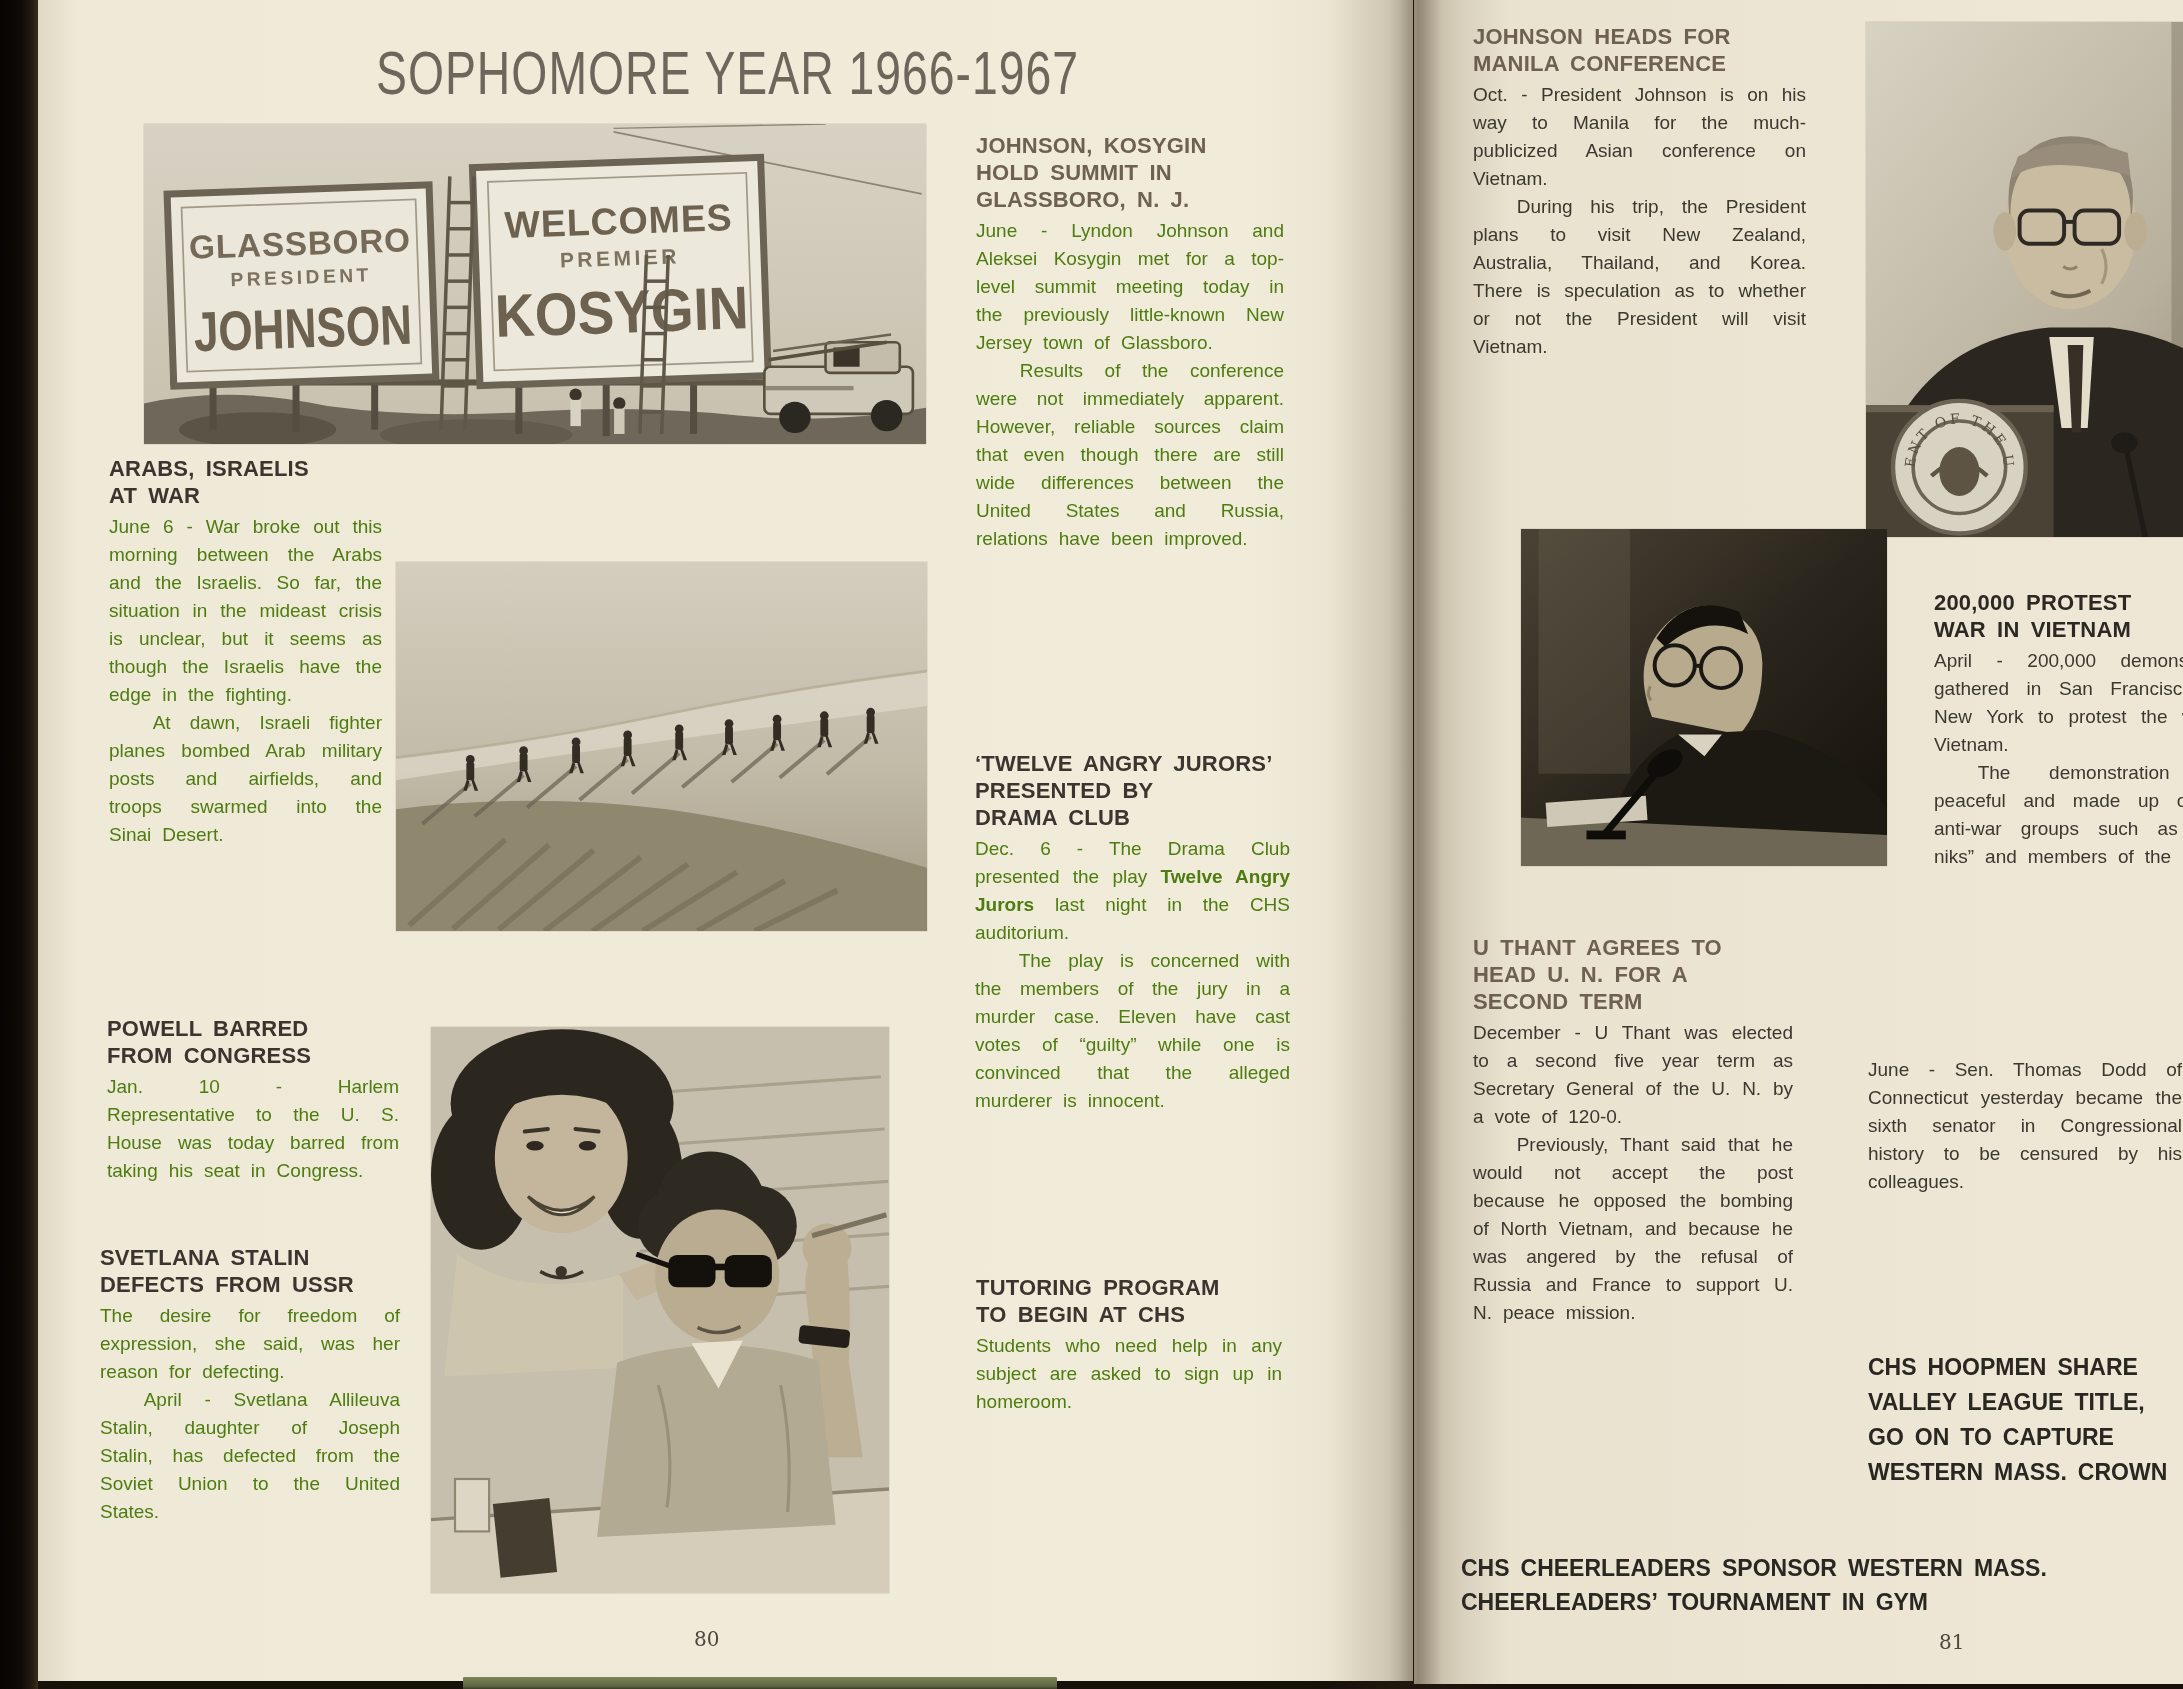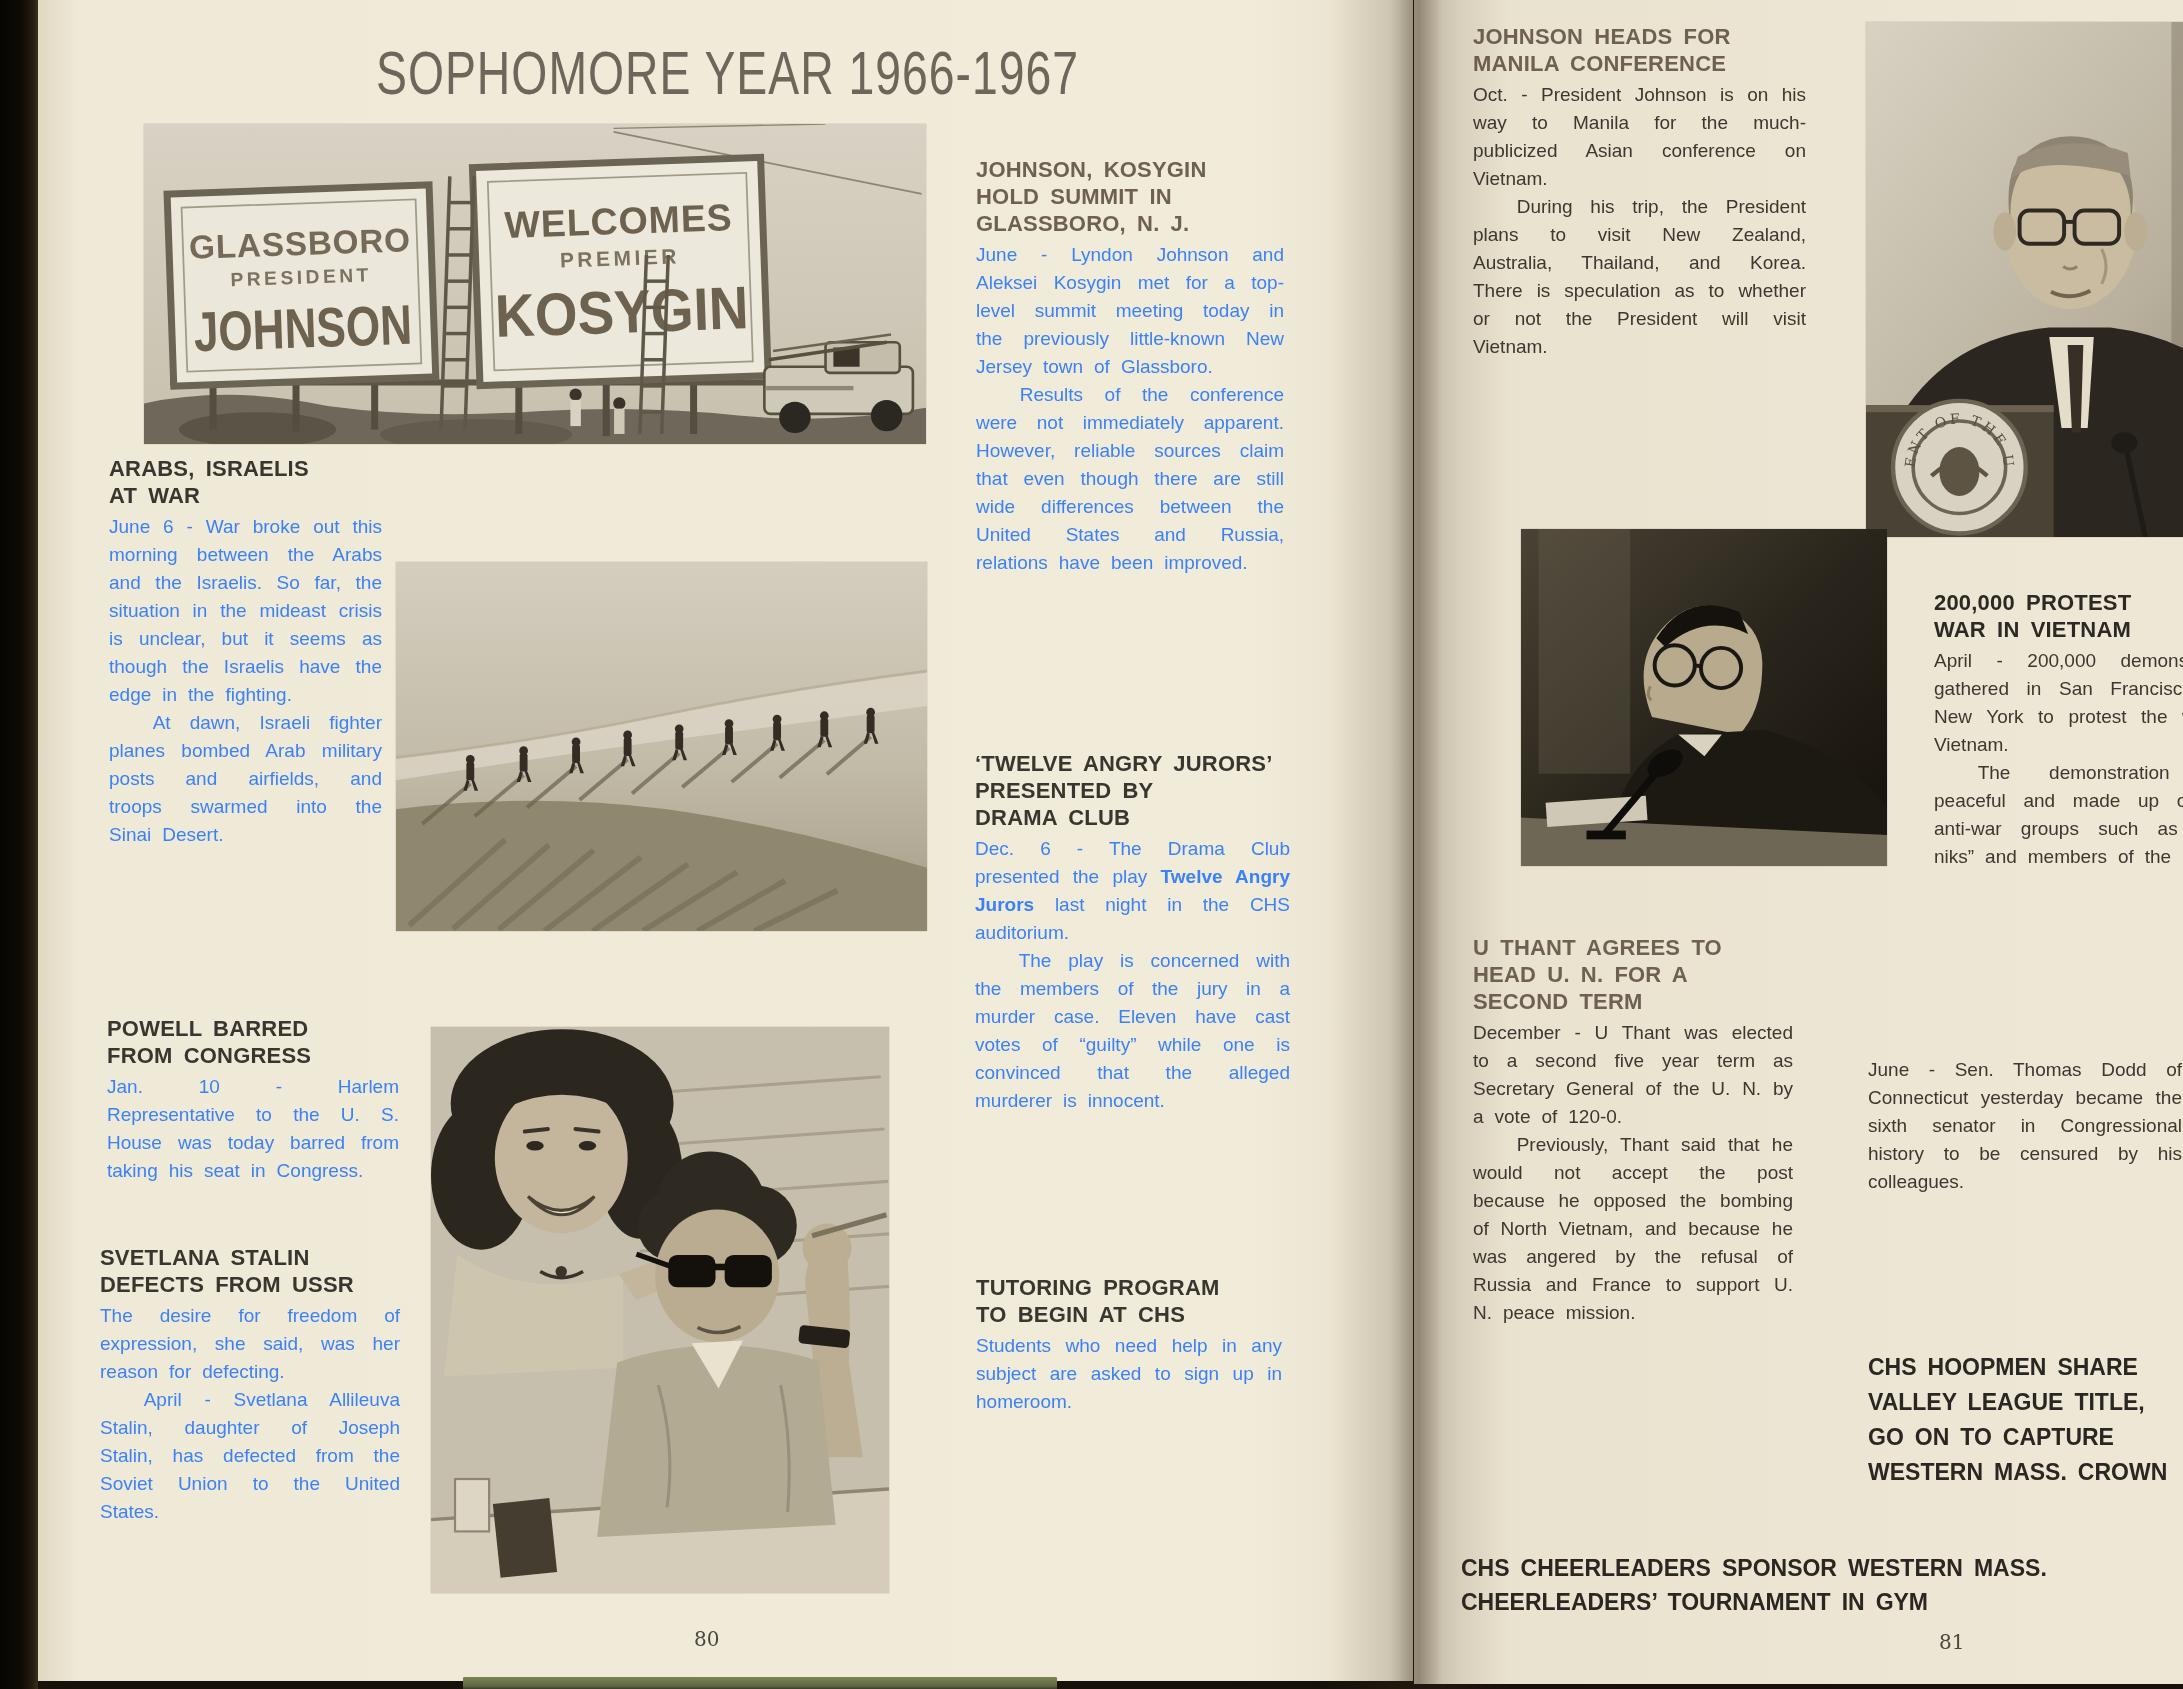--- a/index.html
+++ b/index.html
@@ -22,21 +22,21 @@
   .main-title{position:absolute;left:376px;top:38px;width:865px;
     font-size:61px;font-weight:400;letter-spacing:1.3px;color:#6e665b;white-space:nowrap;
     transform:scaleX(.76);transform-origin:left top;}
 
   
   .article{position:absolute;}
   .article h3{margin:0 0 4.4px 0;font-size:22px;line-height:27px;font-weight:700;
     letter-spacing:0.2px;word-spacing:.22em;color:#3a362f;white-space:pre-line;}
   .article h3.faded{color:#6f6152;}
   .article h3.dark{color:#2c2924;}
-  .article p{margin:0;font-size:19px;line-height:28px;color:#3b82f6;
+  .article p{margin:0;font-size:19px;line-height:28px;color:#4d7c0f;
     text-align:justify;word-spacing:.3em;}
   .article p + p{text-indent:2.3em;}
   .article.right-ink p{color:#3c3830;}
   .banner{position:absolute;font-weight:700;color:#2a2722;white-space:pre-line;}
   .banner.hoopmen{font-size:23px;line-height:35px;word-spacing:.2em;}
   .banner.cheer{font-size:23px;line-height:34px;word-spacing:.2em;}
   .pagenum{position:absolute;width:61px;text-align:left;
     font-family:"DejaVu Serif",serif;font-size:20px;color:#4c473d;}
 
   
@@ -251,21 +251,21 @@
     <p>Jan. 10 - Harlem Representative to the U. S. House was today barred from taking his seat in Congress.</p>
   </div>
 
   <div class="article" style="left:100px;top:1244px;width:300px;">
     <h3>SVETLANA STALIN
 DEFECTS FROM USSR</h3>
     <p>The desire for freedom of expression, she said, was her reason for defecting.</p>
     <p>April - Svetlana Allileuva Stalin, daughter of Joseph Stalin, has defected from the Soviet Union to the United States.</p>
   </div>
 
-  <div class="article" style="left:976px;top:132px;width:308px;margin-top:24px;">
+  <div class="article" style="left:976px;top:132px;width:308px;">
     <h3 class="faded">JOHNSON, KOSYGIN
 HOLD SUMMIT IN
 GLASSBORO, N. J.</h3>
     <p>June - Lyndon Johnson and Aleksei Kosygin met for a top-level summit meeting today in the previously little-known New Jersey town of Glassboro.</p>
     <p>Results of the conference were not immediately apparent. However, reliable sources claim that even though there are still wide differences between the United States and Russia, relations have been improved.</p>
   </div>
 
   <div class="article" style="left:975px;top:750px;width:315px;">
     <h3>‘TWELVE ANGRY JURORS’
 PRESENTED BY

